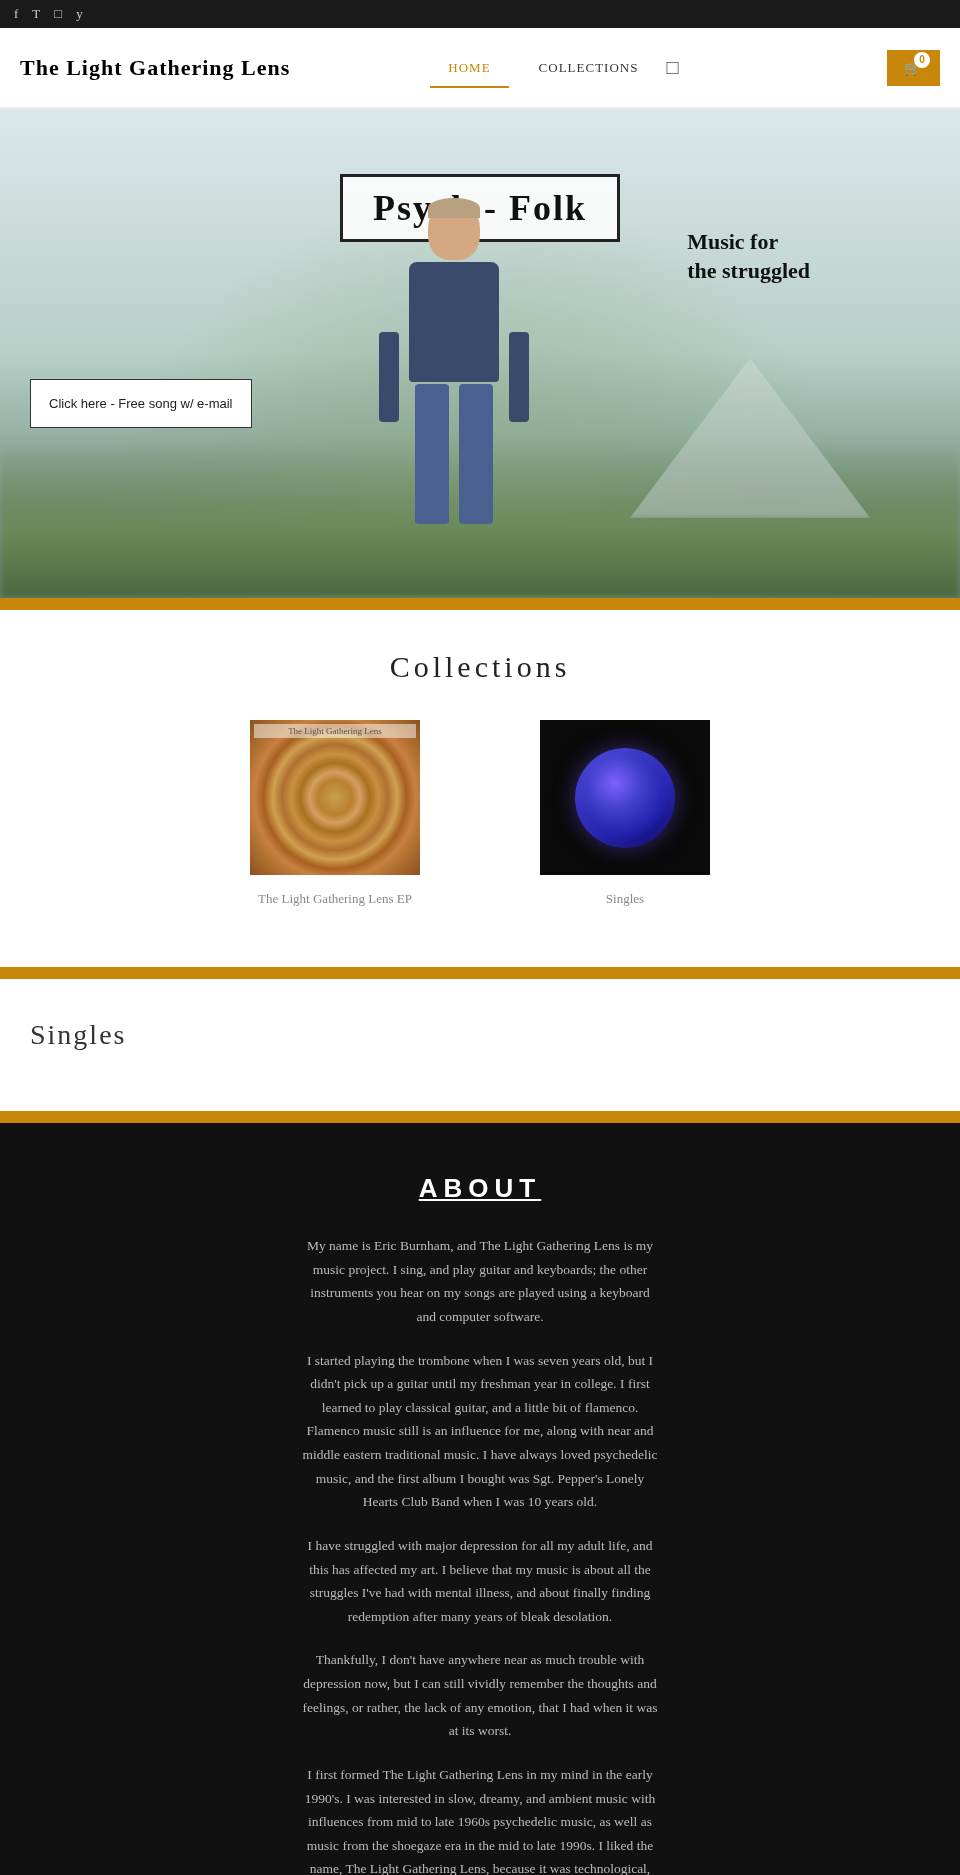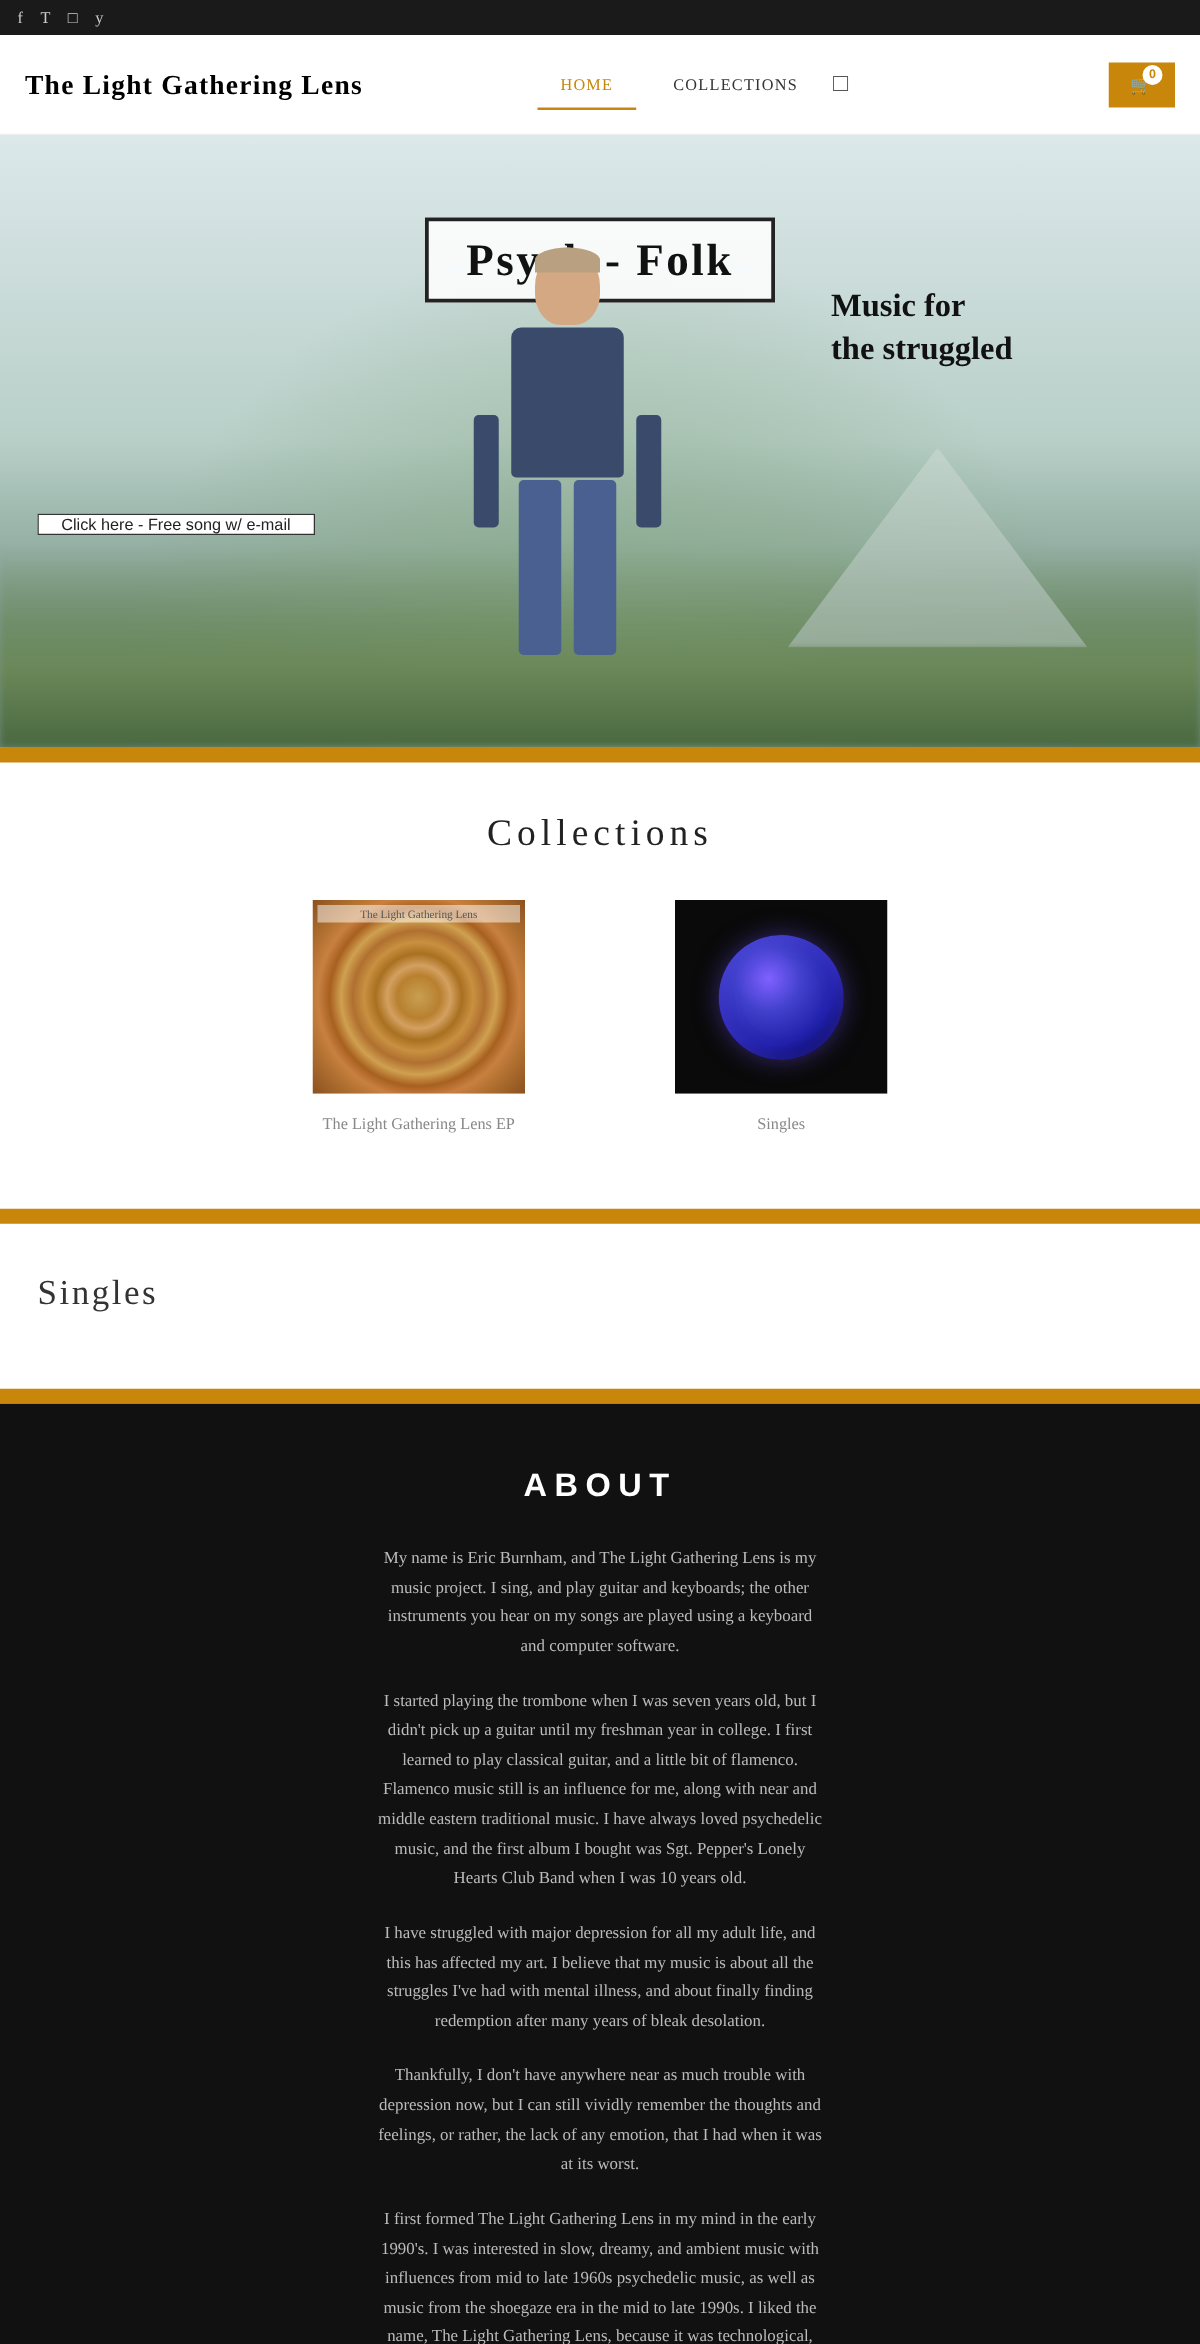--- a/index.html
+++ b/index.html
@@ -227,33 +227,33 @@
       border-radius: 4px;
     }
     .music-tagline {
       position: absolute;
       right: 150px;
       top: 120px;
       z-index: 4;
     }
     .music-tagline-text {
       font-family: 'Georgia', serif;
-      font-size: 26px;
+      font-size: 22px;
       font-weight: bold;
       color: #111;
       line-height: 1.3;
     }
     .free-song-btn {
       position: absolute;
       bottom: 170px;
       left: 30px;
       z-index: 5;
       background: #fff;
       border: 1.5px solid #333;
-      padding: 0 18px;
+      padding: 16px 18px;
       font-size: 13px;
       cursor: pointer;
       color: #222;
     }
 
     
     .gold-divider {
       height: 12px;
       background: #c8860a;
       width: 100%;
@@ -353,20 +353,21 @@
       padding: 50px 40px 60px;
       text-align: center;
     }
     .about-title {
       font-family: Arial, sans-serif;
       font-size: 26px;
       letter-spacing: 6px;
       font-weight: bold;
       color: #fff;
       margin-bottom: 30px;
+      text-decoration: underline;
     }
     .about-para {
       font-size: 13.5px;
       line-height: 1.75;
       color: #bbb;
       max-width: 360px;
       margin: 12px auto 20px;
     }
   </style>
 </head>

